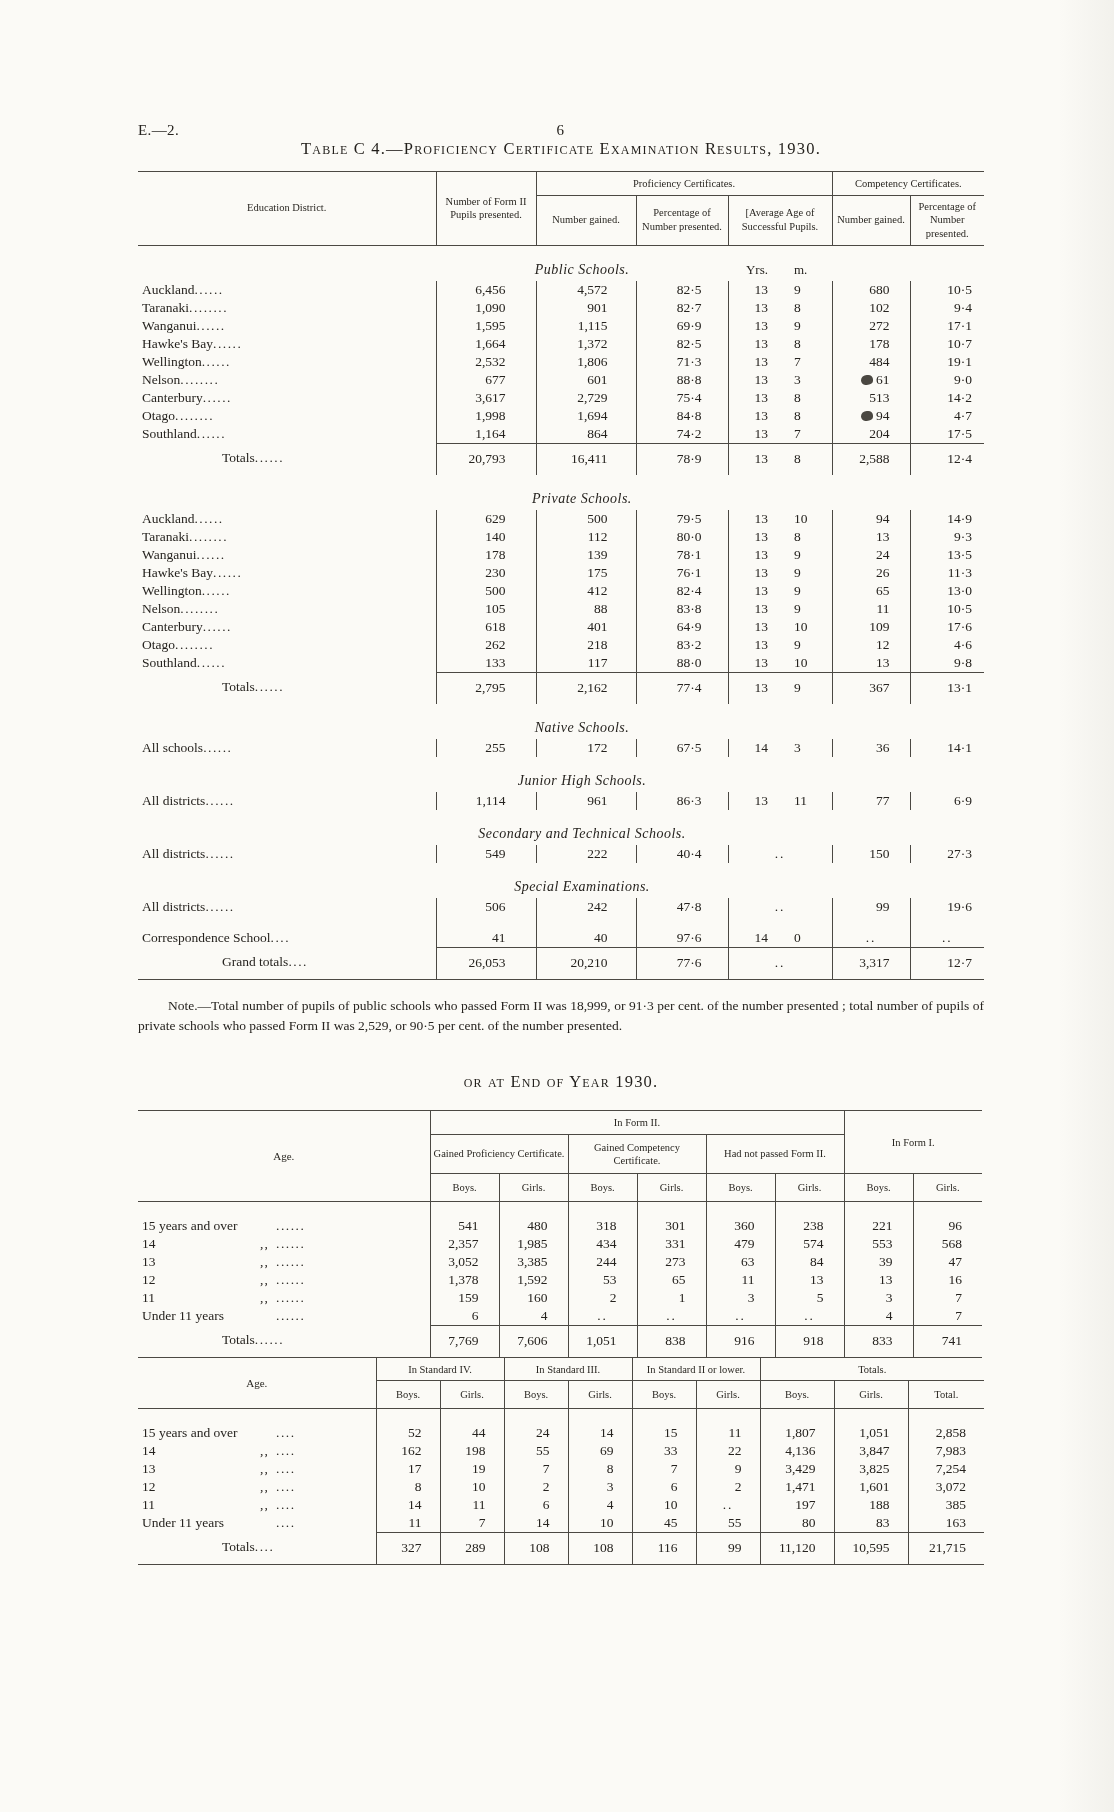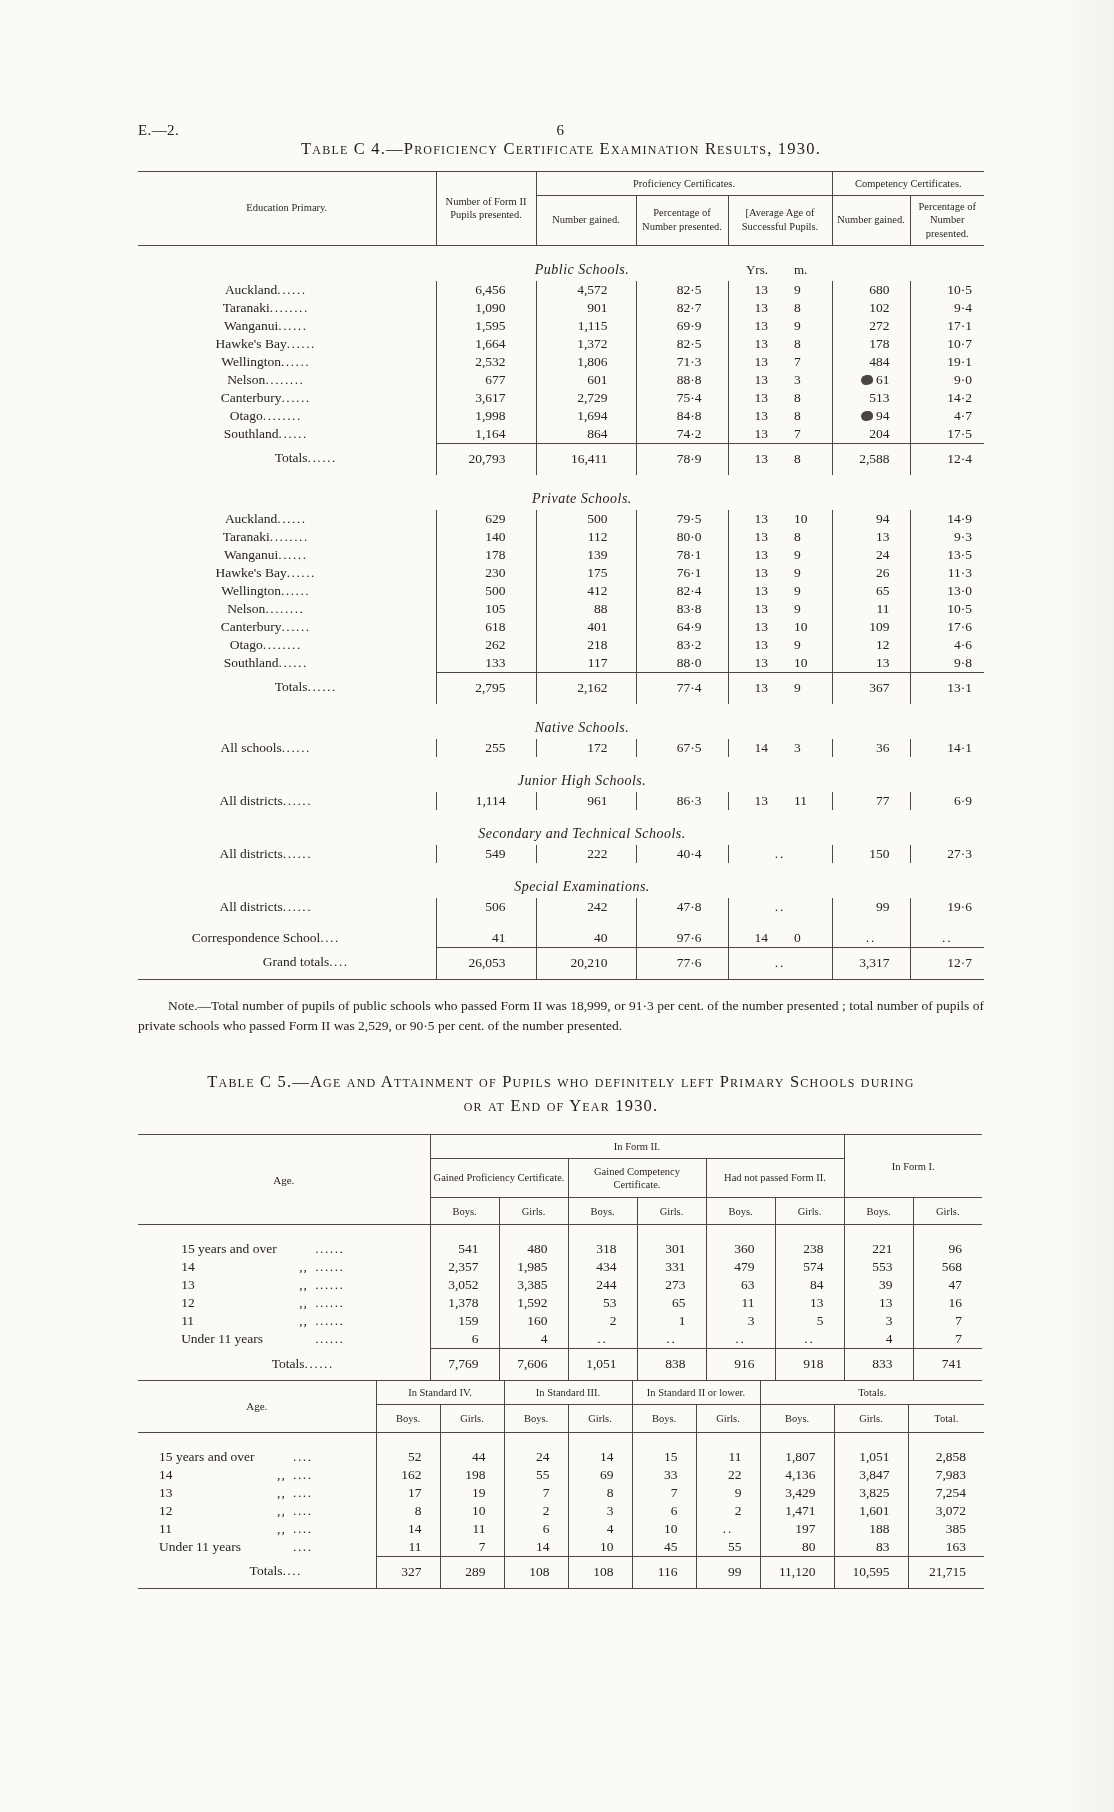--- a/index.html
+++ b/index.html
@@ -44,21 +44,21 @@
   .cCP{padding-right:12px!important}
   .c5n{padding-right:20px!important}
   .c5n2{padding-right:18px!important}
 
   td.age{padding:0 2px 1px}
   .yy{display:inline-block;width:50%;text-align:right;padding-right:12px}
   .mm{display:inline-block;width:50%;text-align:left;padding-left:14px}
   .yy.u,.mm.u{font-size:13px}
   td.age.miss{text-align:center;letter-spacing:2px}
 
-  td.lbl{display:flex;justify-content:center;align-items:baseline;padding-right:46px}
+  td.lbl{display:flex;justify-content:flex-start;align-items:baseline;padding-right:46px}
   td.lbl .t{white-space:nowrap}
   td.lbl .agel{white-space:nowrap;min-width:118px}
   td.lbl .ditto{min-width:16px;letter-spacing:1px}
   td.lbl .ld{letter-spacing:1.5px;color:#2e2b27}
   td.lbl.tot-lbl{padding-left:84px}
 
   tr.sec-row td{padding-top:15px;padding-bottom:3px}
   .sec-head{font-style:italic;text-align:center;font-size:14px;letter-spacing:.5px}
   .sec-age{font-size:13.5px}
   tr.totals-row td{padding-top:6px;padding-bottom:8px}
@@ -88,21 +88,21 @@
       <col style="width:298px">
         <col style="width:100px">
         <col style="width:100px">
       <col style="width:92px">
         <col style="width:104px">
         <col style="width:78px">
         <col style="width:74px">
     </colgroup>
     <thead>
       <tr>
-        <th rowspan="2" class="hb">Education Primary.</th>
+        <th rowspan="2" class="hb">Education District.</th>
         <th rowspan="2" class="bl hb">Number of Form II Pupils presented.</th>
         <th colspan="3" class="bl bb grp">Proficiency Certificates.</th>
         <th colspan="2" class="bl bb grp">Competency Certificates.</th>
       </tr>
       <tr>
         <th class="bl hb">Number gained.</th>
         <th class="bl hb">Percentage of Number presented.</th>
         <th class="bl hb">[Average Age of Successful Pupils.</th>
         <th class="bl hb">Number gained.</th>
         <th class="bl hb">Percentage of Number presented.</th>
@@ -512,21 +512,20 @@
           <td class="age bl bt miss">..</td>
           <td class="num bl bt cCG">3,317</td>
           <td class="num bl bt cCP">12·7</td>
         </tr>
       </tbody>
   </table>
 
   <p class="note">Note.—Total number of pupils of public schools who passed Form II was 18,999, or 91·3 per cent. of the number presented ; total number of pupils of private schools who passed Form II was 2,529, or 90·5 per cent. of the number presented.</p>
 
   <h2 class="doc-title c5t">
-    <span>Table C 5.—Age and Attainment of Pupils who definitely left Primary Schools during</span>
     <span>or at End of Year 1930.</span>
   </h2>
 
   <table class="tbl" id="table-c5a" style="margin-top:16px">
     <colgroup>
       <col style="width:292px">
       <col style="width:69px">
         <col style="width:69px">
         <col style="width:69px">
         <col style="width:69px">

